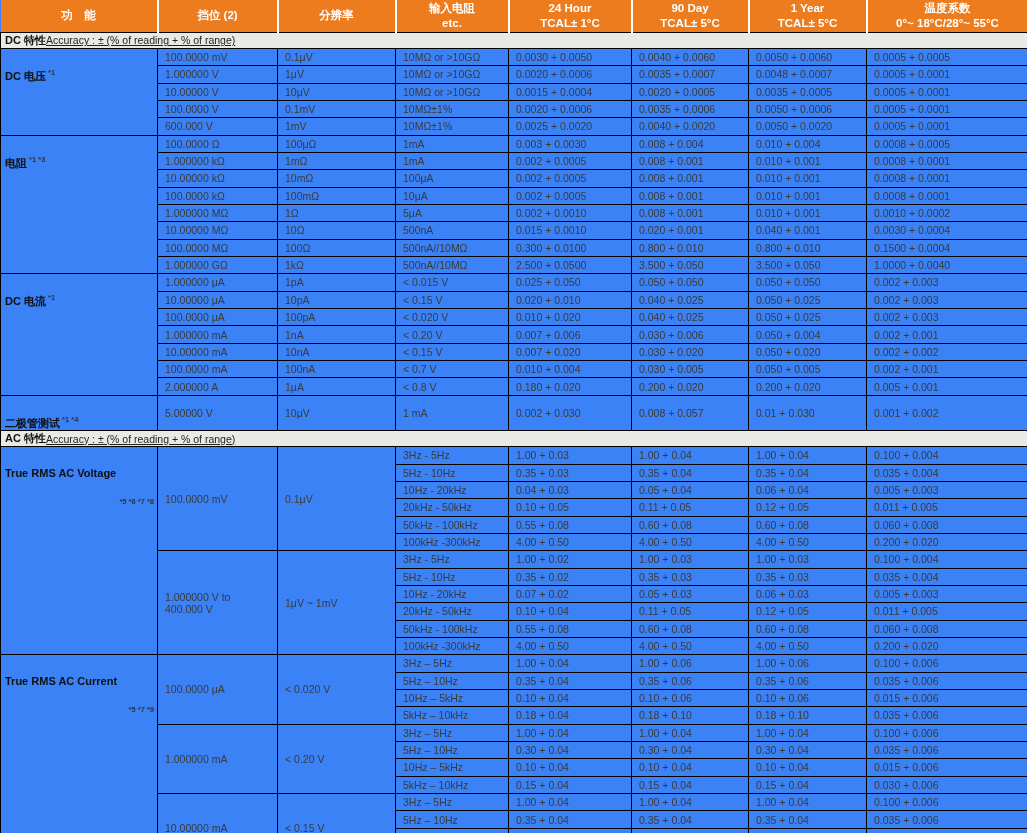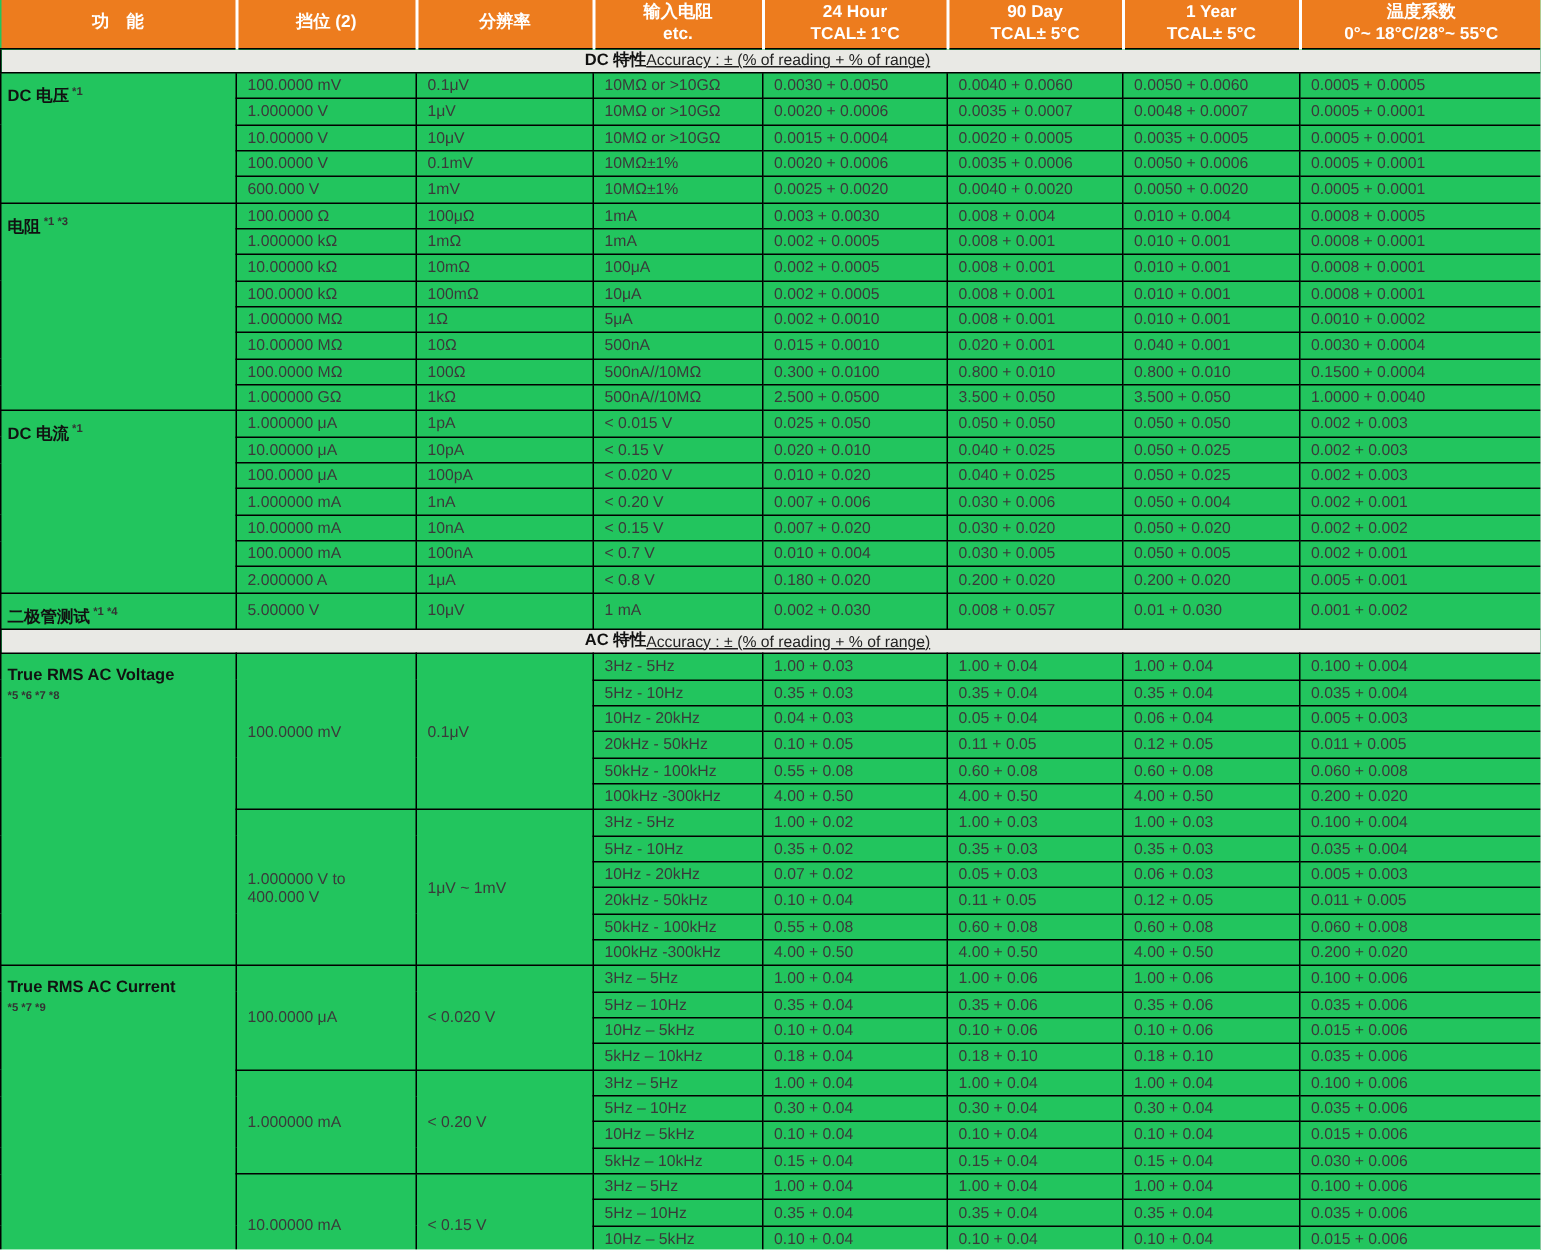--- a/index.html
+++ b/index.html
@@ -1,53 +1,53 @@
 <!DOCTYPE html>
 <html><head>
 <meta charset="utf-8">
 <style>
   html, body { margin: 0; padding: 0; background: #fff; }
   * { box-sizing: border-box; }
   #page {
-    width: 1027px; height: 833px; overflow: hidden; background: #22c55e;
+    width: 1027px; height: 833px; overflow: hidden; background: #3b82f6;
     font-family: "Liberation Sans", "DejaVu Sans", sans-serif;
     color: #3a3a3a;
   }
   table.spec {
     border-collapse: collapse; table-layout: fixed; width: 1027px;
   }
   
   thead th {
     background: #ED7C1E; color: #fff; font-weight: bold;
     font-size: 11.5px; line-height: 1.3; text-align: center;
     vertical-align: middle; height: 31px; padding: 1px 2px;
     white-space: pre-line; border: none; border-bottom: 1px solid #000;
   }
   thead th + th { border-left: 2px solid #fff; }
   
   tr.section-row td {
     background: #E9E9E5; border: 1px solid #000; height: 16px;
     padding: 1px 4px; font-size: 10.5px;
   }
-  tr.section-row .secwrap { display: flex; justify-content: center; align-items: center; }
+  tr.section-row .secwrap { display: flex; justify-content: flex-start; align-items: center; }
   tr.section-row .sec-title { font-weight: bold; font-size: 11px; color: #111; }
   tr.section-row .sec-note { color: #222; padding-right: 18px; text-decoration: underline; }
   
   tbody td {
     border: 1px solid #000; height: 17.35px; font-size: 10.5px;
     padding: 0 3px 0 7px; vertical-align: middle; line-height: 1.15;
     overflow: hidden; white-space: pre-line;
   }
   td.fn {
-    vertical-align: top; padding: 8px 3px 0 4px;
+    vertical-align: top; padding: 20px 3px 0 4px;
     font-weight: bold; font-size: 11px; color: #111; line-height: 1.25;
   }
   td.fn .sup, td.fn sup { font-weight: bold; }
   .sup { font-size: 7.5px; vertical-align: super; line-height: 1; color: #333; }
-  .supblock { display: block; font-size: 7.5px; margin-top: 1px; color: #333; font-weight: bold; }
+  .supblock { display: block; font-size: 7.5px; margin-top: 16px; color: #333; font-weight: bold; text-align: right; }
 </style>
 </head>
 <body>
 
 <div id="page">
   <table class="spec">
     <colgroup>
       <col style="width:157px">
         <col style="width:120px">
         <col style="width:118px">

